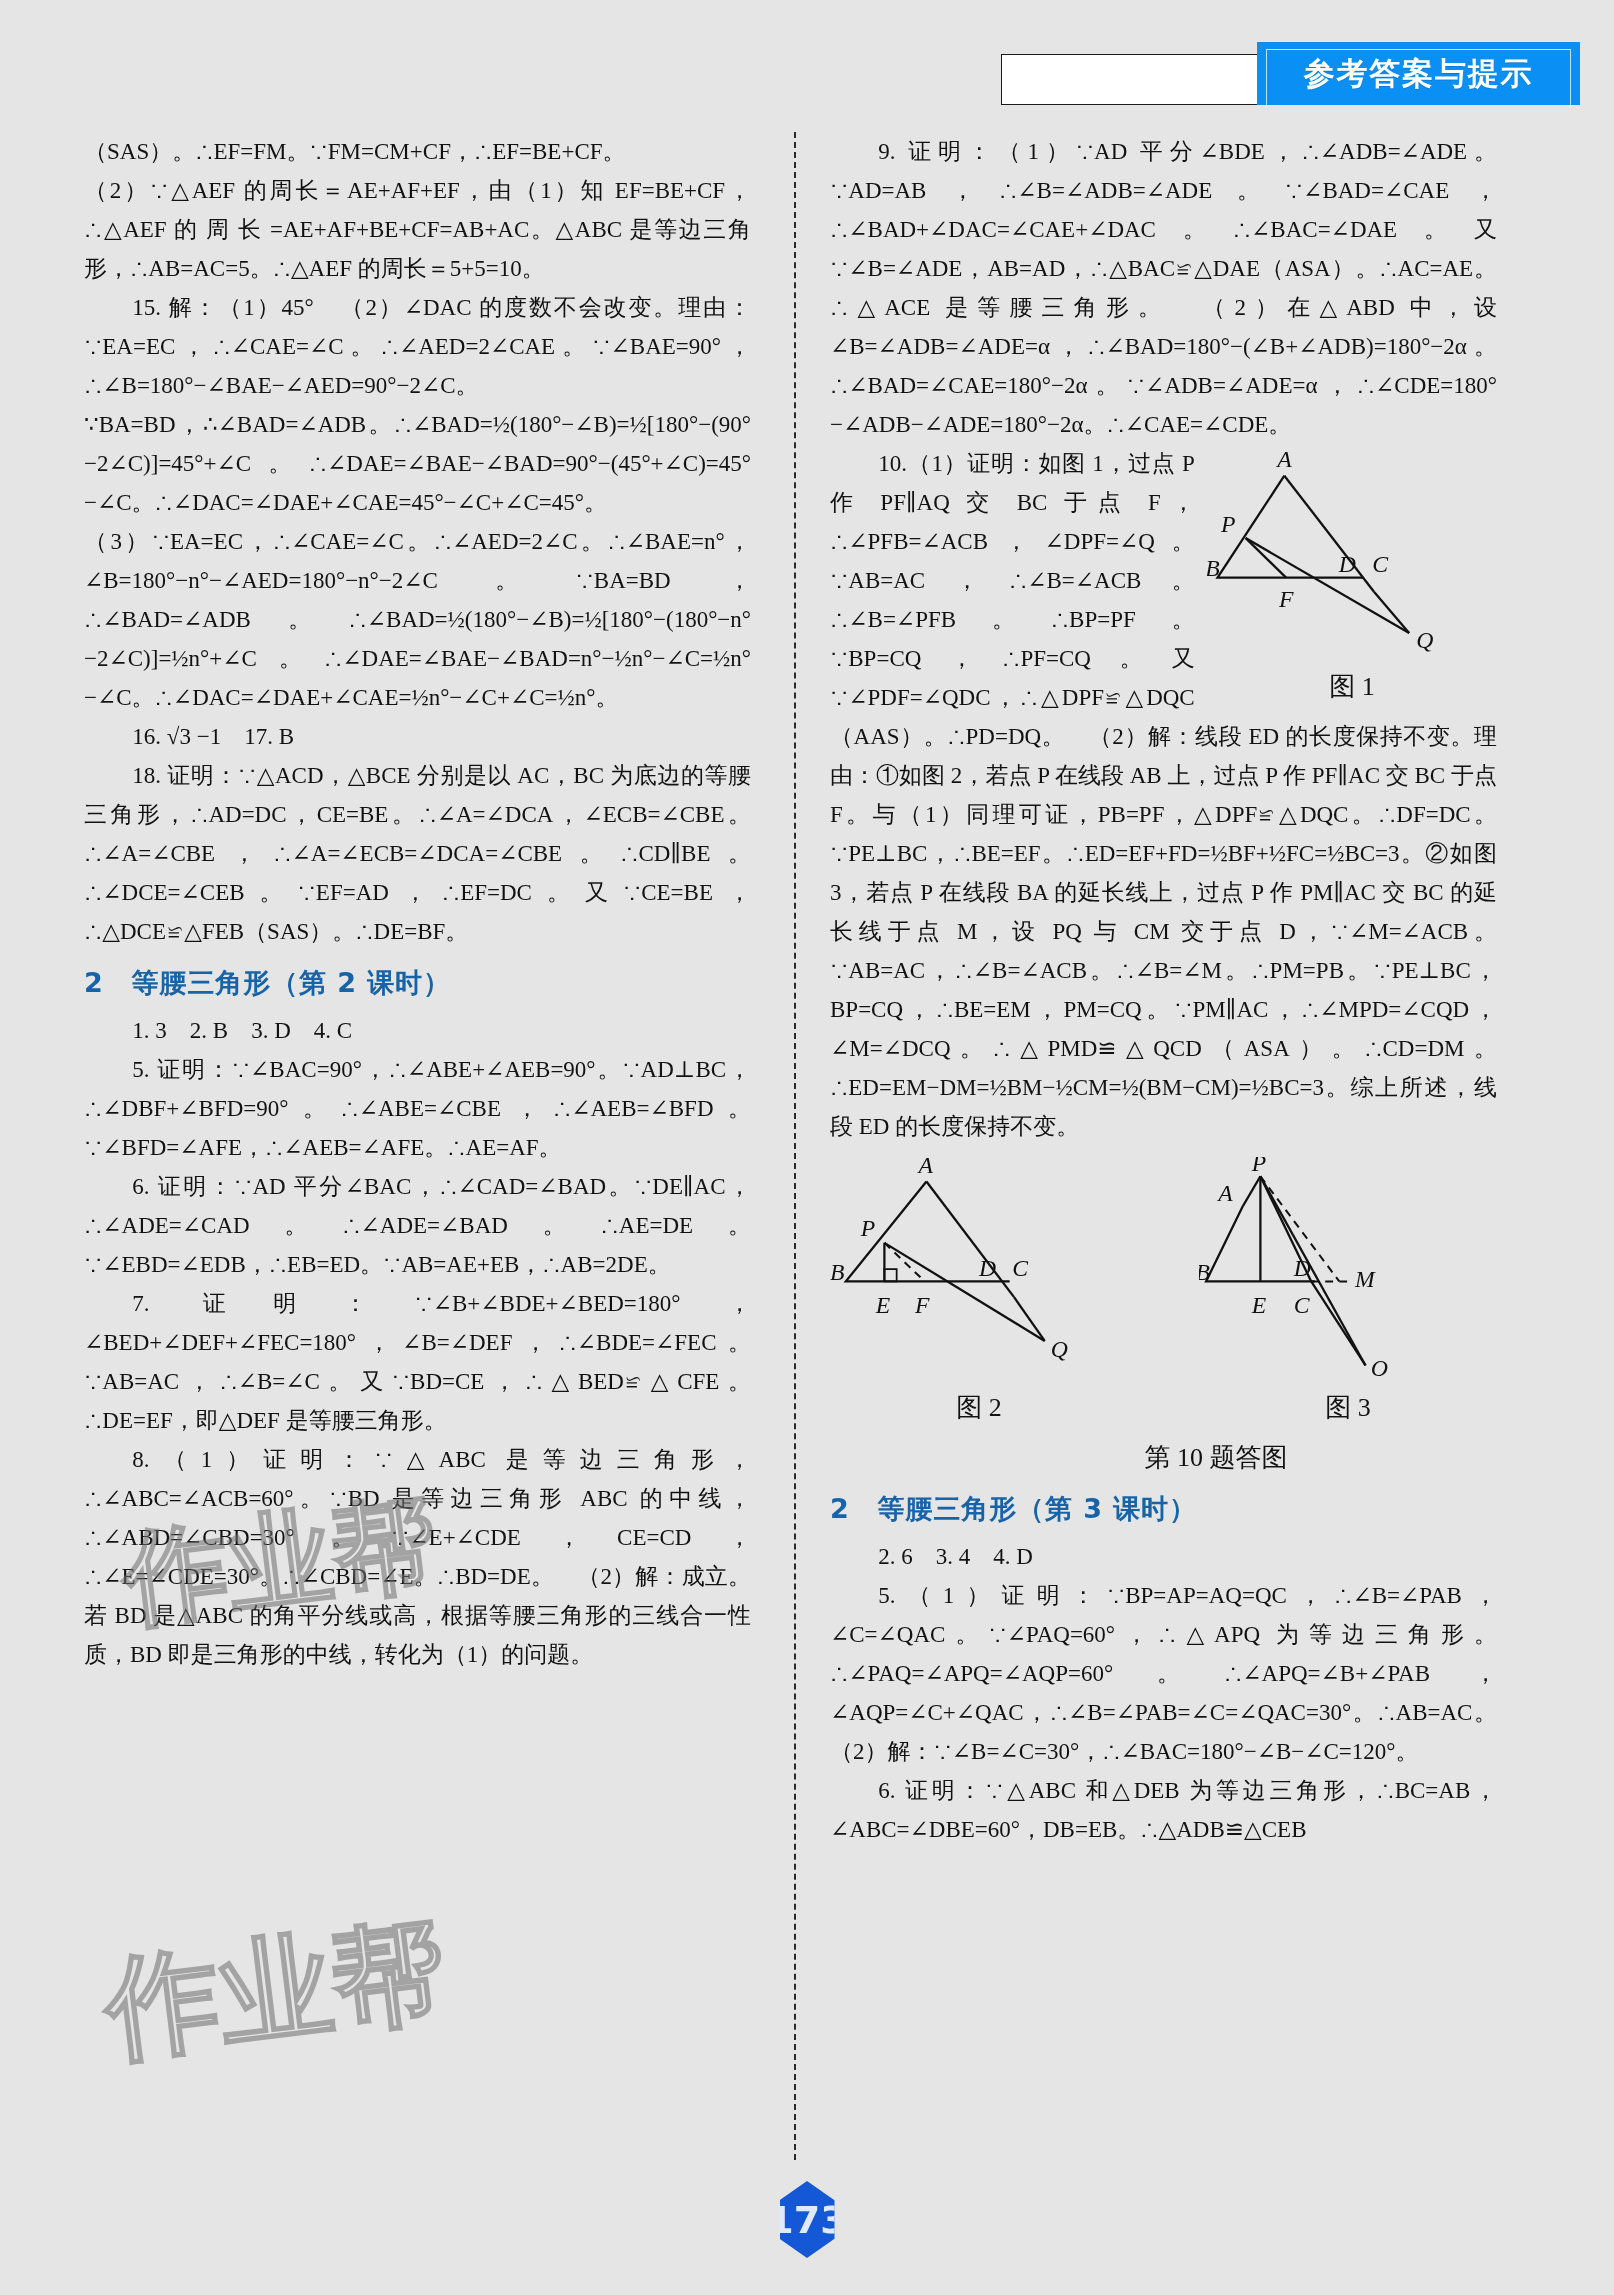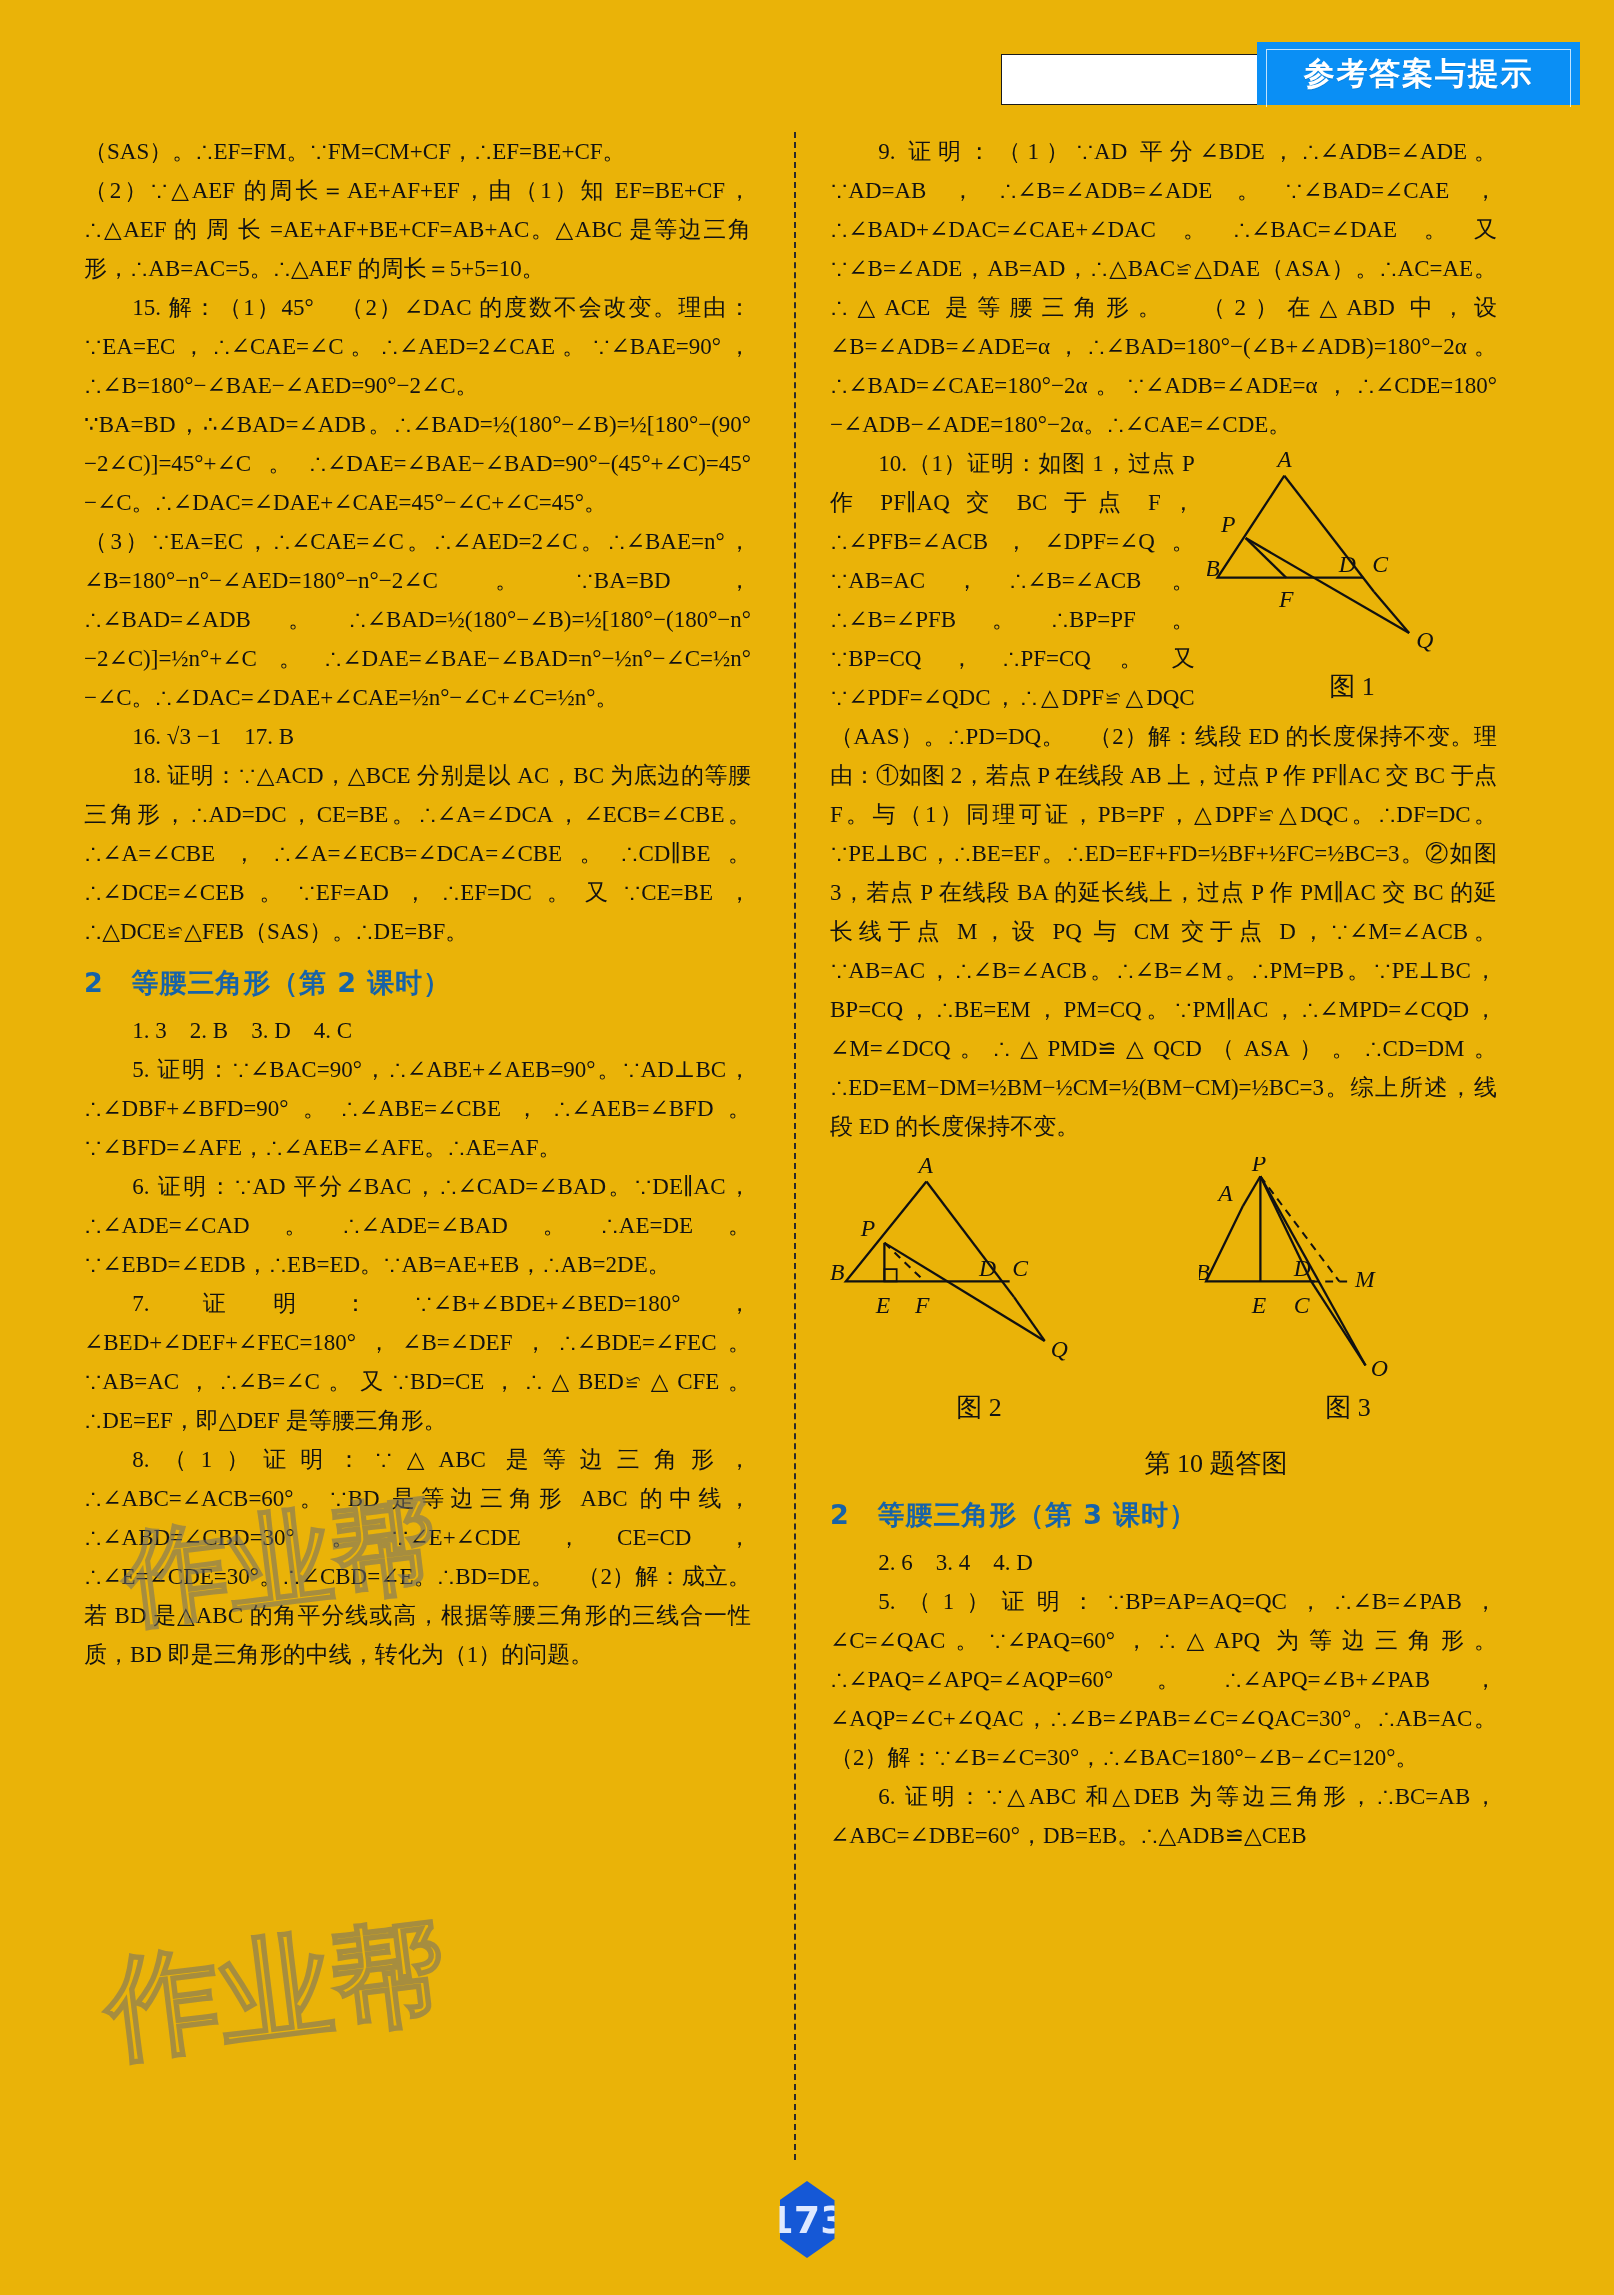--- a/index.html
+++ b/index.html
@@ -5,21 +5,21 @@
   html,body{margin:0;padding:0;}
   body{
     width:1614px;height:2295px;
     background:#ffffff;
     font-family:"Liberation Serif","DejaVu Serif",serif;
     position:relative;
     overflow:hidden;
   }
   .page{
     position:absolute;inset:0;
-    background:#eab308;
+    background:#e5e5e5;
   }
   
   .header{
     position:absolute;top:42px;left:1001px;width:579px;height:63px;
   }
   .hdr-box{
     position:absolute;left:0;top:12.3px;width:421px;height:51px;
     border-left:1.8px solid #1b1b1b;
     border-top:1.8px solid #1b1b1b;
     border-bottom:1.8px solid #1b1b1b;
@@ -207,21 +207,21 @@
           <text x="-4" y="140">B</text>
           <text x="60" y="178">E</text>
           <text x="108" y="178">C</text>
           <text x="108" y="136">D</text>
           <text x="178" y="148">M</text>
           <text x="196" y="250">Q</text>
         </svg>
         <div class="figcap">图 3</div>
       </div>
     </div>
-    <div class="figcap" style="margin-top:17px;padding-left:105px;">第 10 题答图</div>
+    <div class="figcap" style="margin-top:11px;padding-left:105px;">第 10 题答图</div>
 
 
     <div class="sec-head">2　等腰三角形（第 3 课时）</div>
 
     <p class="ind">2. 6　3. 4　4. D</p>
     <p class="ind">5.（1）证明：∵BP=AP=AQ=QC，∴∠B=∠PAB，∠C=∠QAC。∵∠PAQ=60°，∴△APQ 为等边三角形。∴∠PAQ=∠APQ=∠AQP=60°。∴∠APQ=∠B+∠PAB，∠AQP=∠C+∠QAC，∴∠B=∠PAB=∠C=∠QAC=30°。∴AB=AC。　（2）解：∵∠B=∠C=30°，∴∠BAC=180°−∠B−∠C=120°。</p>
     <p class="ind">6. 证明：∵△ABC 和△DEB 为等边三角形，∴BC=AB，∠ABC=∠DBE=60°，DB=EB。∴△ADB≌△CEB</p>
   </div>
 
   <div class="wm wm1">作业帮</div>

